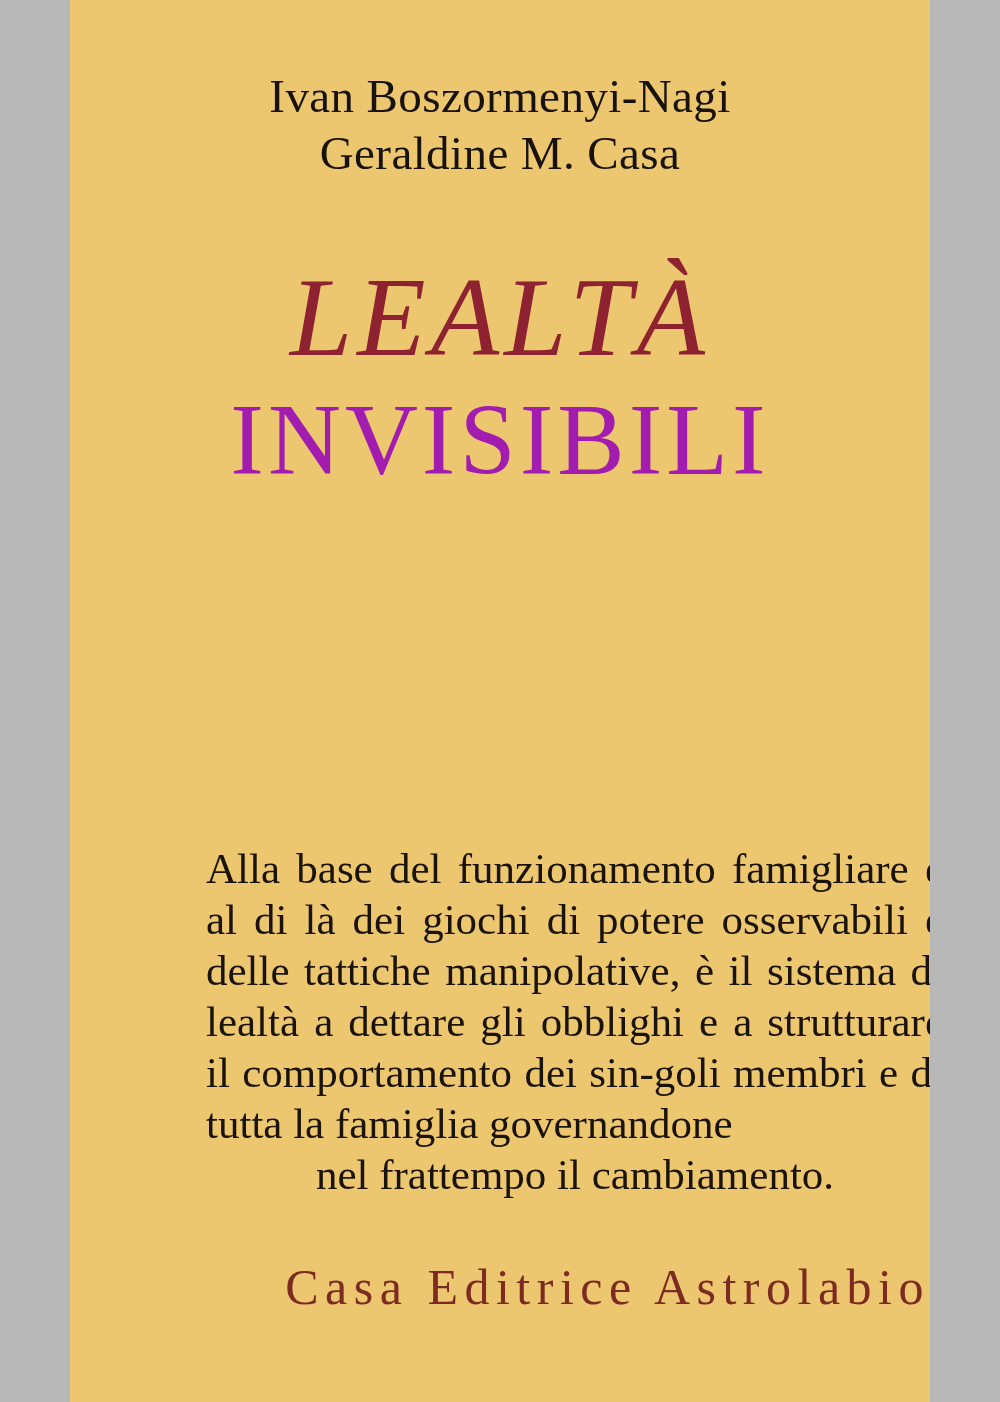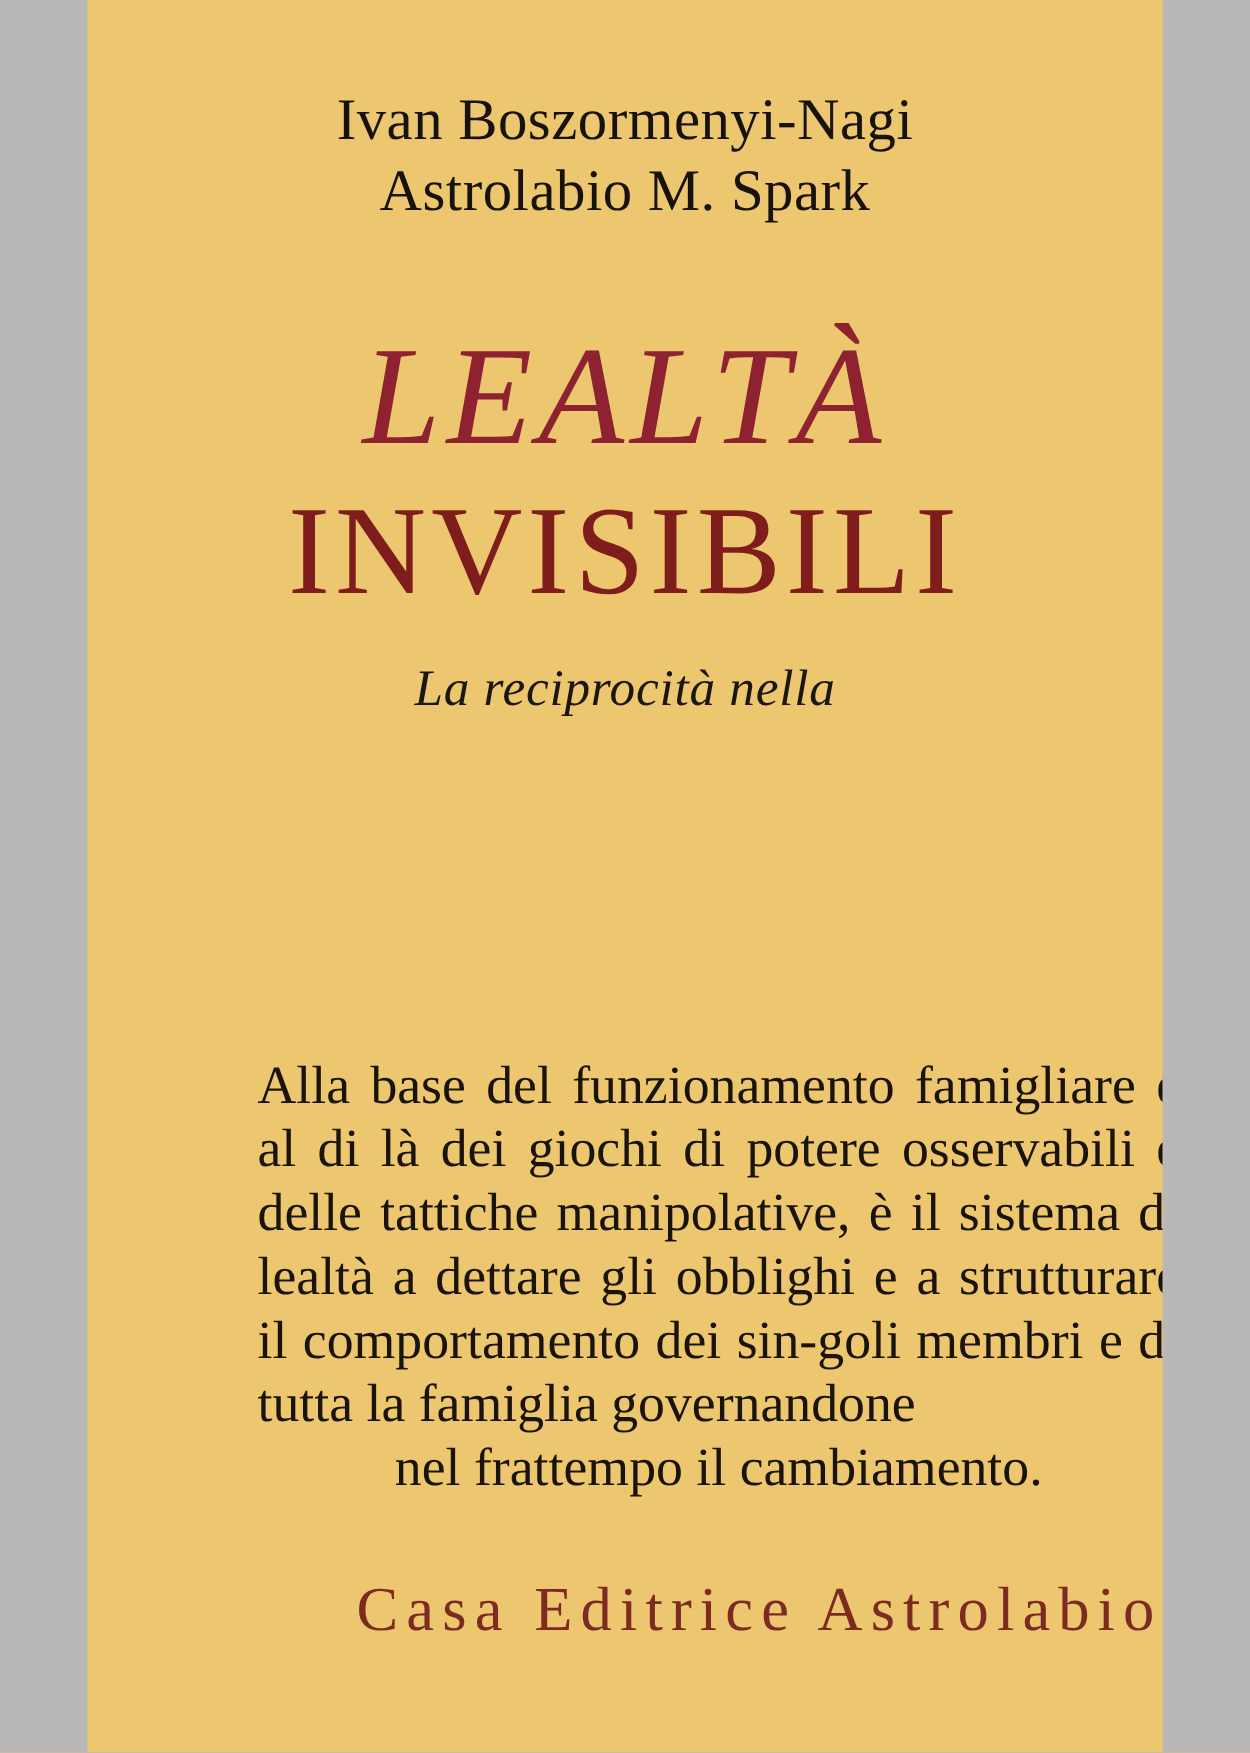--- a/index.html
+++ b/index.html
@@ -50,21 +50,21 @@
     letter-spacing: 5px;
     color: #8e2230;
     white-space: nowrap;
     font-style: italic;
   }
   .title-sub {
     display: block;
     font-size: 101px;
     line-height: 112px;
     letter-spacing: 4px;
-    color: #7f1d1d;
+    color: #a21caf;
     white-space: nowrap;
     margin-top: 8px;
   }
 
   
   .subtitle {
     position: absolute;
     left: 0;
     right: 0;
     top: 526px;
@@ -118,30 +118,29 @@
     white-space: nowrap;
   }
 </style>
 </head>
 <body>
 
 <div id="cover">
 
   <div class="authors">
     <span class="author-line">Ivan Boszormenyi-Nagi</span>
-    <span class="author-line">Astrolabio M. Spark</span>
+    <span class="author-line">Geraldine M. Casa</span>
   </div>
 
   <div class="title-block">
     <span class="title-main">LEALTÀ</span>
     <span class="title-sub">INVISIBILI</span>
   </div>
 
   <div class="subtitle">
-    <span class="subtitle-line">La reciprocità nella</span>
   </div>
 
   <div class="blurb">
     <p class="blurb-para"><span class="blurb-body">Alla base del funzionamento famigliare e al di là dei giochi di potere osservabili e delle tattiche manipolative, è il sistema di lealtà a dettare gli obblighi e a strutturare il comportamento dei sin-goli membri e di tutta la famiglia governandone</span></p>
     <span class="last-line">nel frattempo il cambiamento.</span>
   </div>
 
   <div class="publisher">Casa Editrice Astrolabio</div>
 
 </div>

